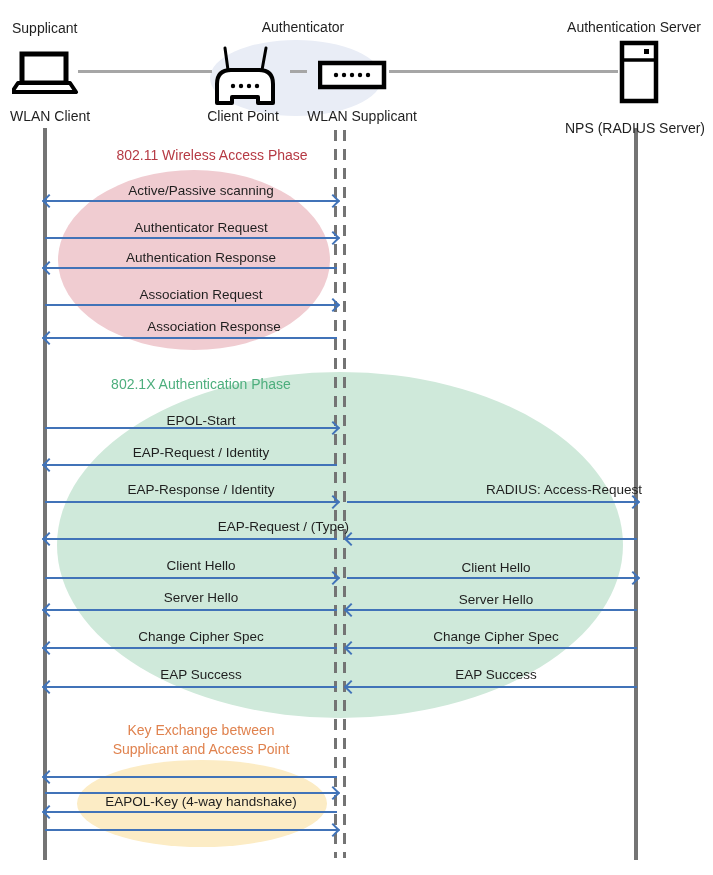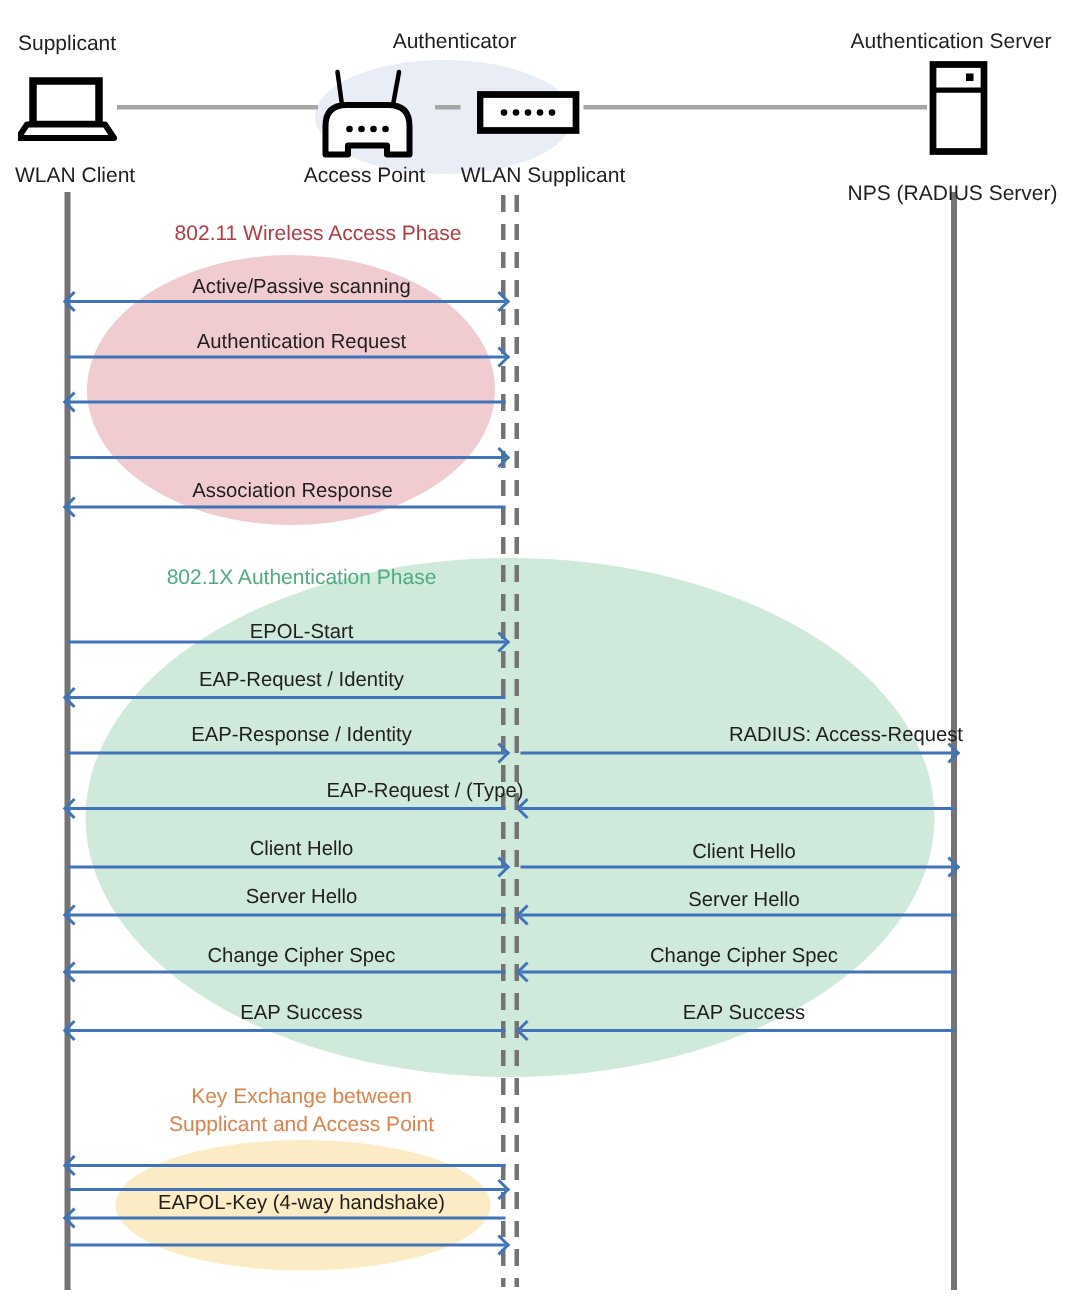--- a/index.html
+++ b/index.html
@@ -73,49 +73,51 @@
     <circle cx="50" cy="15" r="2.2" fill="#000"></circle>
   </svg>
 
   <svg class="icon" style="left:618px;top:40px;" width="42" height="64" viewBox="0 0 42 64">
     <rect x="4" y="3" width="34" height="58" fill="#fff" stroke="#000" stroke-width="4.5"></rect>
     <line x1="4" y1="20" x2="38" y2="20" stroke="#000" stroke-width="3.5"></line>
     <rect x="26" y="9" width="5" height="5" fill="#000"></rect>
   </svg>
 
   <div class="txt lft" style="left:10px;top:108px;">WLAN Client</div>
-  <div class="txt" style="left:193px;top:108px;width:100px;">Access Point</div>
+  <div class="txt" style="left:193px;top:108px;width:100px;">Client Point</div>
   <div class="txt" style="left:307px;top:108px;width:110px;">WLAN Supplicant</div>
   <div class="txt" style="left:560px;top:120px;width:150px;">NPS (RADIUS Server)</div>
 
   <div class="lifeline" style="left:43px;top:128px;height:732px;"></div>
   <div class="dashline" style="left:334px;top:130px;height:728px;"></div>
   <div class="dashline" style="left:343px;top:130px;height:728px;"></div>
   <div class="lifeline" style="left:634px;top:128px;height:732px;"></div>
 
   <div class="ellipse el-pink" style="left:58px;top:170px;width:272px;height:180px;"></div>
   <div class="ellipse el-green" style="left:57px;top:372px;width:566px;height:346px;"></div>
   <div class="ellipse el-yellow" style="left:77px;top:760px;width:250px;height:87px;"></div>
 
   <div class="ptitle red" style="left:64px;top:147px;width:296px;">802.11 Wireless Access Phase</div>
   <div class="ptitle grn" style="left:53px;top:376px;width:296px;">802.1X Authentication Phase</div>
   <div class="ptitle org" style="left:53px;top:722px;width:296px;">Key Exchange between</div>
   <div class="ptitle org" style="left:53px;top:741px;width:296px;">Supplicant and Access Point</div>
 
   <div class="mlabel" style="left:53px;top:182px;width:296px;">Active/Passive scanning</div>
   <div class="arrow b" style="left:45px;top:200px;width:292px;"></div>
 
-  <div class="mlabel" style="left:53px;top:219px;width:296px;">Authentication Request</div>
+  <div class="mlabel" style="left:53px;top:219px;width:296px;">Authenticator Request</div>
   <div class="arrow r" style="left:45px;top:237px;width:292px;"></div>
 
+  <div class="mlabel" style="left:53px;top:249px;width:296px;">Authentication Response</div>
   <div class="arrow l" style="left:45px;top:267px;width:292px;"></div>
 
+  <div class="mlabel" style="left:53px;top:286px;width:296px;">Association Request</div>
   <div class="arrow r" style="left:45px;top:304px;width:292px;"></div>
 
-  <div class="mlabel" style="left:47px;top:318px;width:296px;">Association Response</div>
+  <div class="mlabel" style="left:66px;top:318px;width:296px;">Association Response</div>
   <div class="arrow l" style="left:45px;top:337px;width:292px;"></div>
 
   <div class="mlabel" style="left:53px;top:412px;width:296px;">EPOL-Start</div>
   <div class="arrow r" style="left:45px;top:427px;width:292px;"></div>
 
   <div class="mlabel" style="left:53px;top:444px;width:296px;">EAP-Request / Identity</div>
   <div class="arrow l" style="left:45px;top:464px;width:292px;"></div>
 
   <div class="mlabel" style="left:53px;top:481px;width:296px;">EAP-Response / Identity</div>
   <div class="arrow r" style="left:45px;top:501px;width:292px;"></div>

